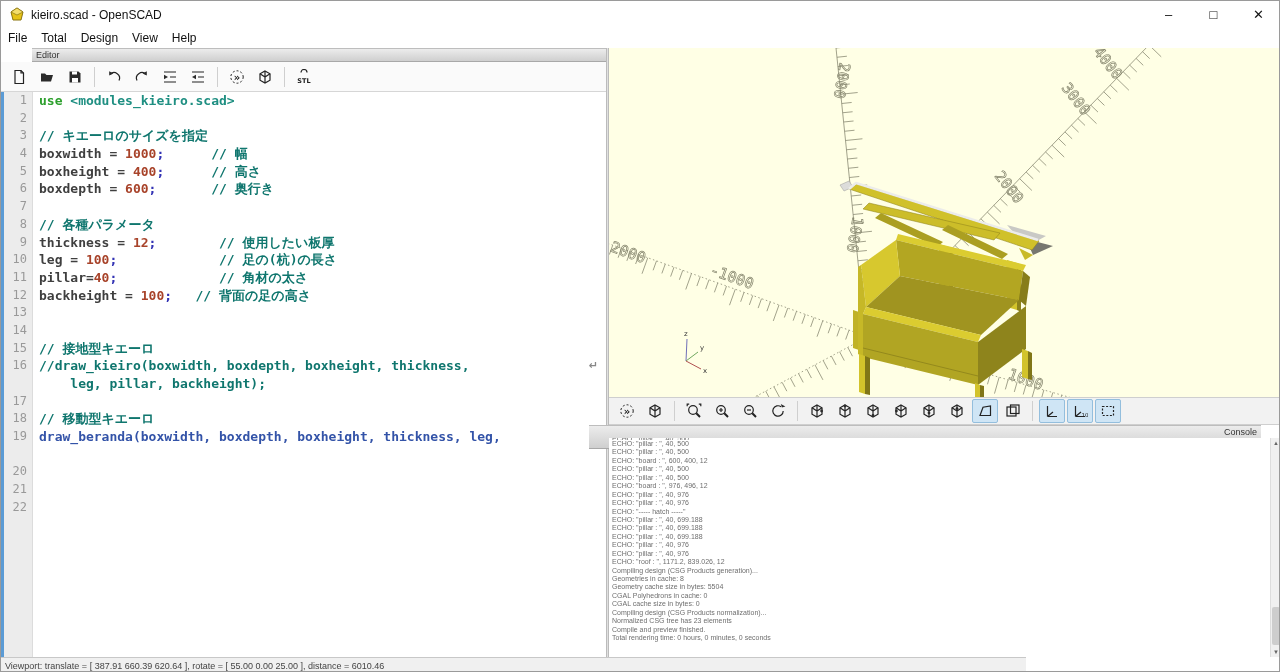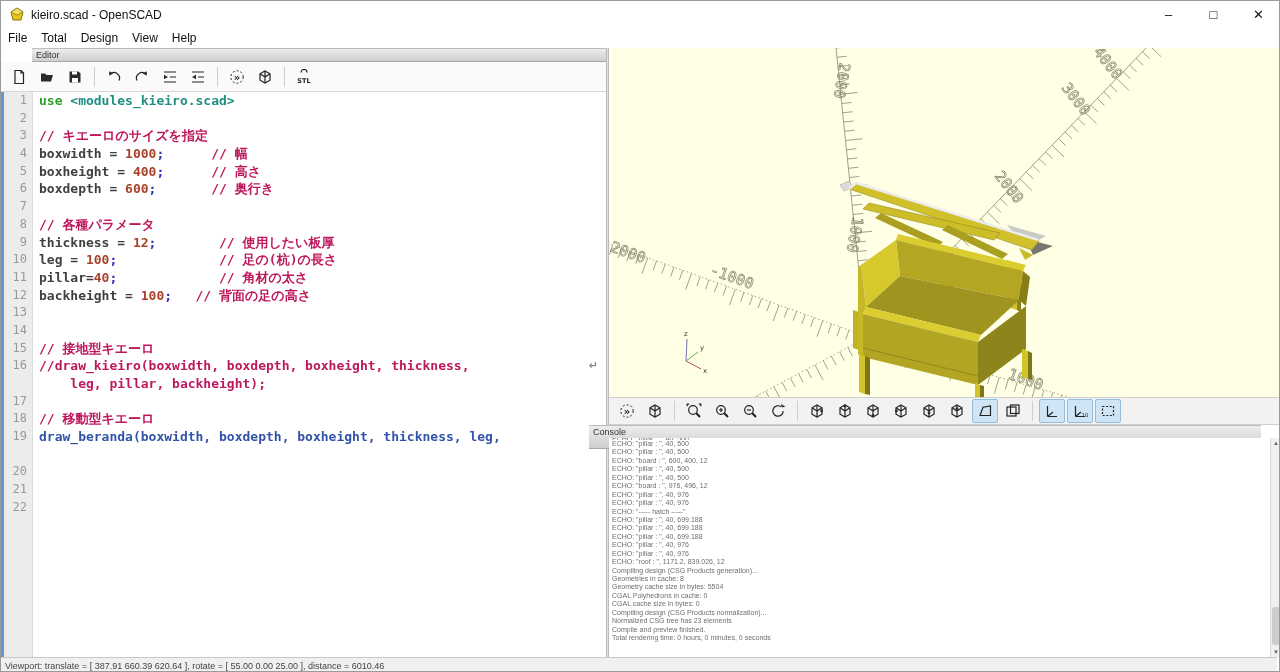--- a/index.html
+++ b/index.html
@@ -25,37 +25,37 @@
   .tbtn svg{display:block;}
   .st{fill:none;stroke:#222;stroke-width:1.2px;}
   .st2{fill:none;stroke:#222;stroke-width:2px;}
   .fil{fill:#2b2b2b;stroke:none;}
   #codearea{position:absolute;left:0;top:91px;width:605px;height:565px;background:#fff;display:flex;border-left:3px solid #5b9bd5;box-sizing:border-box;overflow:hidden;}
   #gutter{width:29px;background:#ececec;border-right:1px solid #dcdcdc;box-sizing:border-box;}
   #codecol{flex:1;position:relative;}
   .crow,.grow{height:17.7px;line-height:17.7px;font-family:"DejaVu Sans Mono","Liberation Mono",monospace;font-size:13px;white-space:pre;}
   .grow{color:#999;text-align:right;padding-right:5px;font-size:12px;}
   .crow{padding-left:6px;position:relative;font-weight:bold;}
-  .pl{color:#3f3f3f}.kw{color:#2ea02e}.pa{color:#1f8f82}.nu{color:#a8432a}.se{color:#3232b4}.cm{color:#be185d}.ca{color:#3353a8}
+  .pl{color:#3f3f3f}.kw{color:#2ea02e}.pa{color:#1f8f82}.nu{color:#a8432a}.se{color:#3232b4}.cm{color:#0f766e}.ca{color:#3353a8}
   .wrapmark{position:absolute;right:8px;top:0;color:#888;font-size:11px;font-family:"DejaVu Sans",sans-serif;}
   
   #splitter{position:absolute;left:605px;top:47px;width:3px;height:609px;background:#e0e0e0;border-left:1px solid #bbb;border-right:1px solid #bbb;box-sizing:border-box;}
   #viewport{position:absolute;left:608px;top:47px;width:672px;height:349px;background:#ffffe5;overflow:hidden;}
   
   #vtoolbar{position:absolute;left:608px;top:396px;width:672px;height:28px;background:#f2f2f2;border-top:1px solid #cfcfcf;border-bottom:1px solid #cfcfcf;display:flex;align-items:center;padding-left:4px;box-sizing:border-box;}
   
-  #consolehdr{left:588px;top:424px;width:672px;height:24px;}
+  #consolehdr{left:588px;top:424px;width:672px;height:24px;text-align:right;}
   #consolebody{position:absolute;left:608px;top:437px;width:672px;height:219px;background:#fff;overflow:hidden;font-size:7px;color:#6e6e6e;}
   .conline{height:8.45px;line-height:8.45px;white-space:pre;padding-left:3px;}
   .conline.clip{height:5px;overflow:hidden;margin-top:-3px;}
   #conscroll{position:absolute;right:0;top:0;width:10px;height:219px;background:#f0f0f0;border-left:1px solid #ddd;}
   #conscroll .arr{position:absolute;left:0;width:10px;height:10px;font-size:6px;color:#666;text-align:center;line-height:10px;}
   #conscroll .thumb{position:absolute;left:1px;bottom:12px;width:8px;height:38px;background:#cdcdcd;border-radius:2px;}
   
-  #statusbar{position:absolute;left:0;top:656px;width:1276px;height:16px;background:#f0f0f0;border-top:1px solid #c8c8c8;font-size:9px;color:#444;box-sizing:border-box;}
+  #statusbar{position:absolute;left:0;top:656px;width:1025px;height:16px;background:#f0f0f0;border-top:1px solid #c8c8c8;font-size:9px;color:#444;box-sizing:border-box;}
   #status-left{position:absolute;left:4px;top:3px;}
   #status-right{position:absolute;right:6px;top:3px;margin-top:16px;}
 </style>
 </head>
 <body>
 
 <div id="win">
 
   <div id="titlebar">
     <svg id="appicon" viewBox="0 0 16 16">

